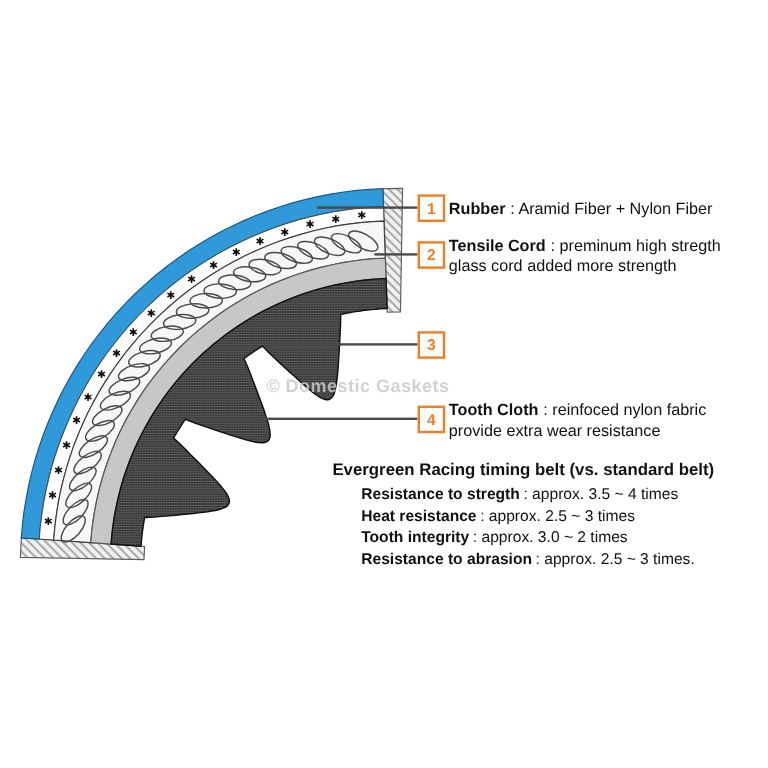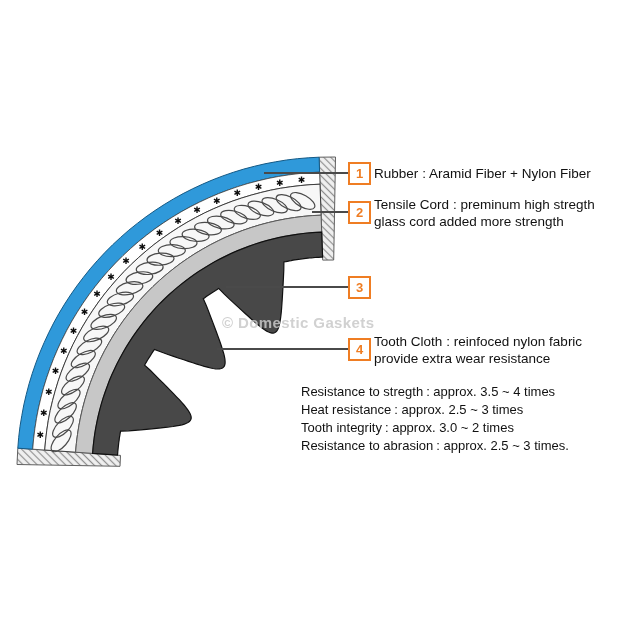--- a/index.html
+++ b/index.html
@@ -14,21 +14,21 @@
     position:absolute;left:222px;top:314px;z-index:2;
     font-size:15px;font-weight:bold;color:#c9c9c9;opacity:.85;letter-spacing:.4px;text-align:center;
   }
   .leader{position:absolute;height:2px;background:var(--line);z-index:3}
   .numbox{
     position:absolute;z-index:3;width:23px;height:23px;border:2px solid var(--accent);
     background:#fff;color:var(--accent);font-size:13px;font-weight:bold;
     display:flex;align-items:center;justify-content:center;
   }
   .callout-text{position:absolute;z-index:3;font-size:13.5px;line-height:17px;white-space:nowrap}
-  .b{font-weight:normal}
+  .b{font-weight:bold}
   .rest{margin-left:4px}
   .comparison{position:absolute;z-index:3;left:277px;top:383px}
   .comp-title{font-size:14px;font-weight:bold;margin-bottom:4px}
   .comp-item{font-size:13px;line-height:18px;margin-left:24px}
   .comp-item .val{margin-left:3px}
 </style>
 </head>
 <body>
 
 <div class="stage" style="--accent: #ef7d23; --line: #4a4a4a;">
@@ -138,20 +138,21 @@
   </div>
 
   <div class="callout-text" style="left:374px;top:333px">
     <div>
       <span class="b">Tooth Cloth</span><span class="rest">: reinfoced nylon fabric</span>
     </div>
     <div>provide extra wear resistance</div>
   </div>
 
   <div class="comparison">
+    <div class="comp-title">Evergreen Racing timing belt (vs. standard belt)</div>
     <div class="comp-item">
       <span class="b">Resistance to stregth</span><span class="val">: approx. 3.5 ~ 4 times</span>
     </div>
     <div class="comp-item">
       <span class="b">Heat resistance</span><span class="val">: approx. 2.5 ~ 3 times</span>
     </div>
     <div class="comp-item">
       <span class="b">Tooth integrity</span><span class="val">: approx. 3.0 ~ 2 times</span>
     </div>
     <div class="comp-item">

